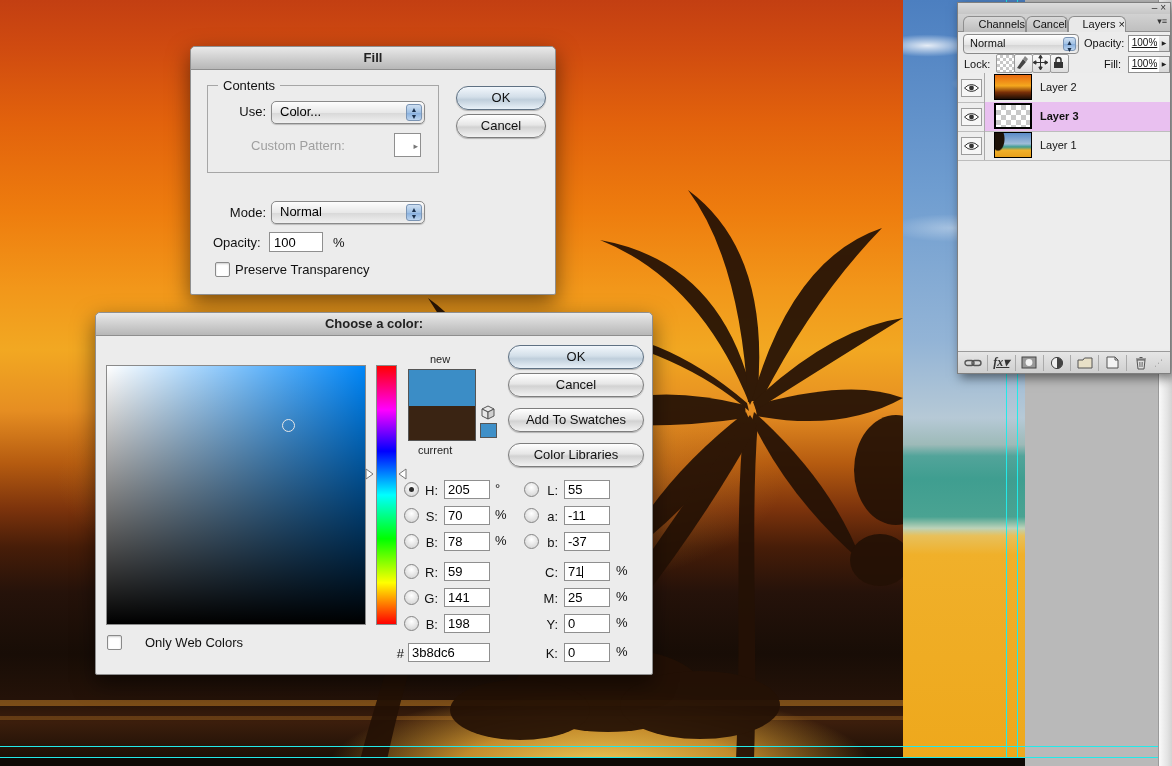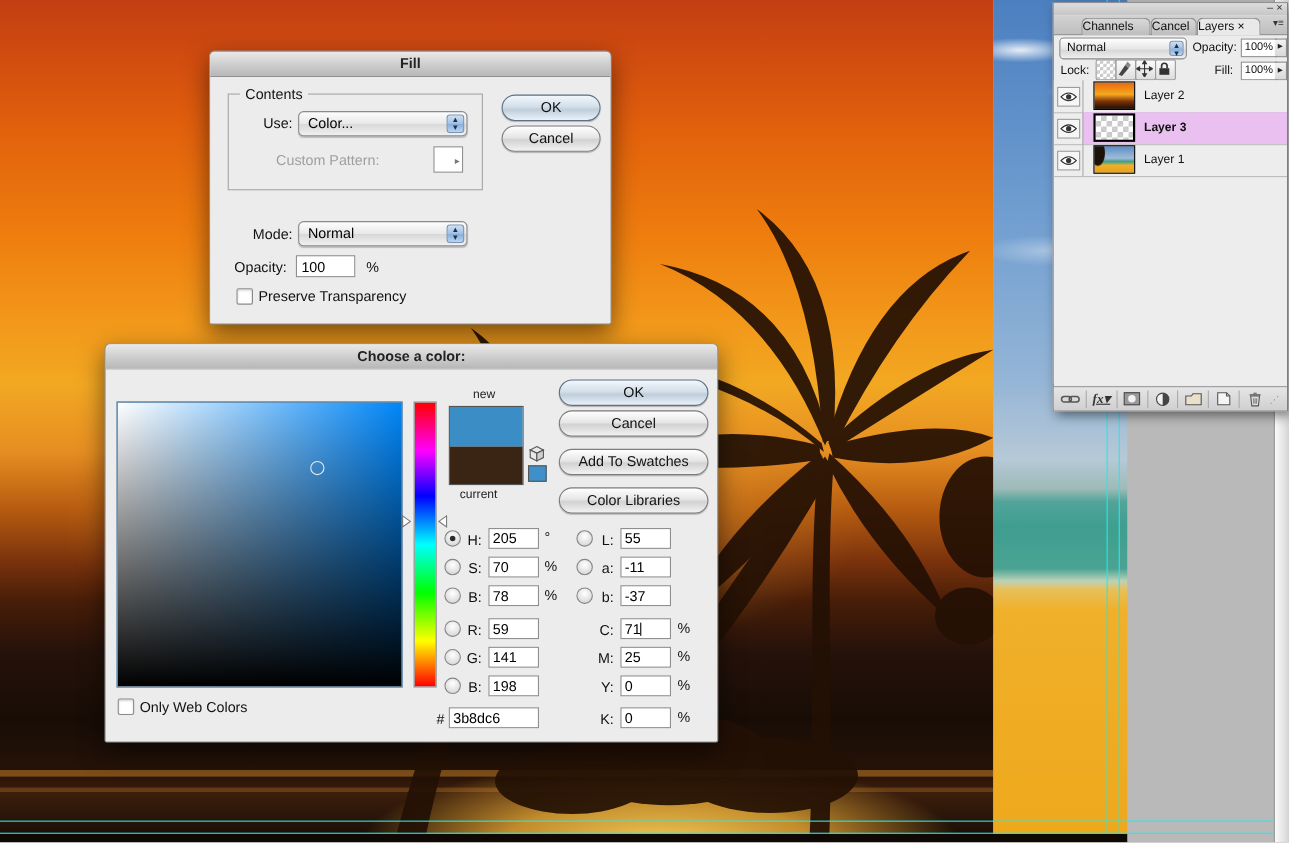--- a/index.html
+++ b/index.html
@@ -72,28 +72,28 @@
   .caret{display:inline-block;width:1px;height:12px;background:#000;vertical-align:-2px;}
 
   
   .panel{position:absolute;left:957px;top:2px;width:212px;height:370px;background:#ececec;
     border:1px solid #7f7f7f;box-shadow:3px 4px 10px rgba(0,0,0,.5);z-index:10;font-size:11px;color:#111;}
   .panel-ctl{position:absolute;top:0;left:0;right:0;height:11px;
     background:linear-gradient(180deg,#dcdcdc,#c6c6c6);font-size:10px;line-height:9px;text-align:right;color:#333;padding-right:4px;box-sizing:border-box;}
   .tabs{position:absolute;top:11px;left:0;right:0;height:17px;border-bottom:1px solid #8e8e8e;
     background:linear-gradient(180deg,#d2d2d2,#bfbfbf);}
   .tab{position:absolute;top:2px;height:15px;border:1px solid #8e8e8e;border-bottom:none;border-radius:6px 6px 0 0;
-    background:linear-gradient(180deg,#d9d9d9,#bdbdbd);text-align:left;line-height:15px;font-size:11px;margin-left:20px;}
+    background:linear-gradient(180deg,#d9d9d9,#bdbdbd);text-align:right;line-height:15px;font-size:11px;}
   .tab.active{background:#e9e9e9;font-weight:normal;}
   .prow2{position:absolute;left:0;right:0;height:21px;}
   .mini-drop{position:absolute;height:18px;border:1px solid #8a8a8a;border-radius:4px;
     background:linear-gradient(180deg,#fff,#e4e4e4 55%,#d6d6d6 58%,#efefef);font-size:11px;}
   .mini-drop .dtext{position:absolute;left:6px;top:2px;}
   .mini-box{position:absolute;width:31px;height:15px;background:#fff;border:1px solid #8f8f8f;
-    font-size:10px;text-align:center;line-height:14px;}
+    font-size:10px;text-align:center;line-height:14px;text-decoration:underline;}
   .mini-arrow{position:absolute;width:10px;height:15px;border:1px solid #8f8f8f;border-left:none;
     background:linear-gradient(180deg,#f2f2f2,#d8d8d8);font-size:6px;line-height:14px;text-align:center;color:#222;}
   .lockbtn{position:absolute;top:1px;width:17px;height:17px;border:1px solid #9a9a9a;border-radius:2px;
     background:linear-gradient(180deg,#fbfbfb,#dddddd);}
   .layerlist{position:absolute;top:70px;left:0;right:0;height:276px;background:#ededed;}
   .lrow{position:absolute;left:0;right:0;height:29px;border-bottom:1px solid #bdbdbd;}
   .lrow.selected .rowbg{position:absolute;left:26px;top:0;right:0;bottom:0;background:#e9c0f0;}
   .eyecell{position:absolute;left:0;top:0;width:26px;height:29px;border-right:1px solid #aaa;}
   .eyebox{position:absolute;left:3px;top:6px;width:19px;height:16px;background:#f6f6f6;border:1px solid #9c9c9c;}
   .thumb{position:absolute;left:36px;top:1px;width:38px;height:26px;border:1px solid #000;box-sizing:border-box;}
@@ -273,21 +273,21 @@
     <span class="punit" style="left:520px;top:302px">%</span>
 
     <span class="prow-lbl" style="left:442px;top:333px;width:20px">K:</span>
     <span class="pinput" style="left:468px;top:330px">0</span>
     <span class="punit" style="left:520px;top:331px">%</span>
 
     <span class="prow-lbl" style="left:298px;top:333px;width:10px">#</span>
     <span class="pinput" style="left:312px;top:330px;width:82px">3b8dc6</span>
 
     <span class="checkbox" style="left:11px;top:322px"></span>
-    <span class="lbl" style="left:31px;top:322px">Only Web Colors</span>
+    <span class="lbl" style="left:49px;top:322px">Only Web Colors</span>
   </div>
 
   <div class="panel">
     <div class="panel-ctl"><span>–</span> <span>×</span></div>
 
     <div class="tabs">
       <div class="tab" style="left:5px;width:61px"><span>Channels</span></div>
       <div class="tab" style="left:68px;width:40px"><span>Cancel</span></div>
       <div class="tab active" style="left:110px;width:56px"><span>Layers</span> <span>×</span></div>
       <span style="position:absolute;right:3px;top:2px;font-size:9px;color:#333">▾≡</span>

